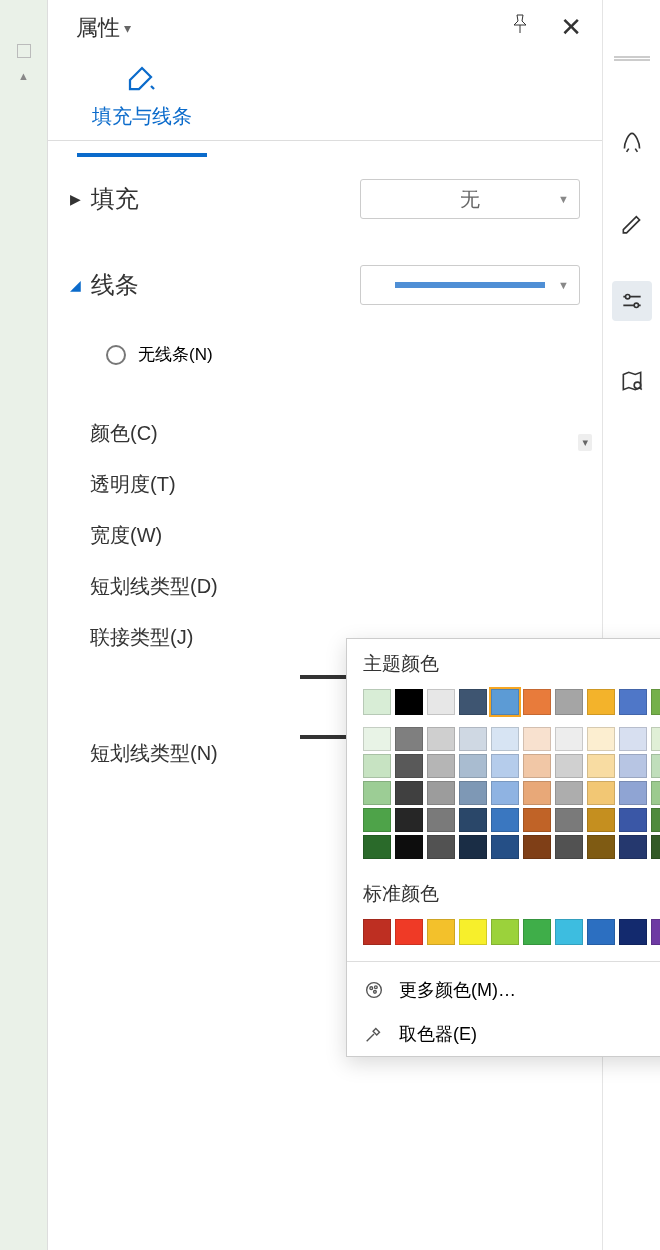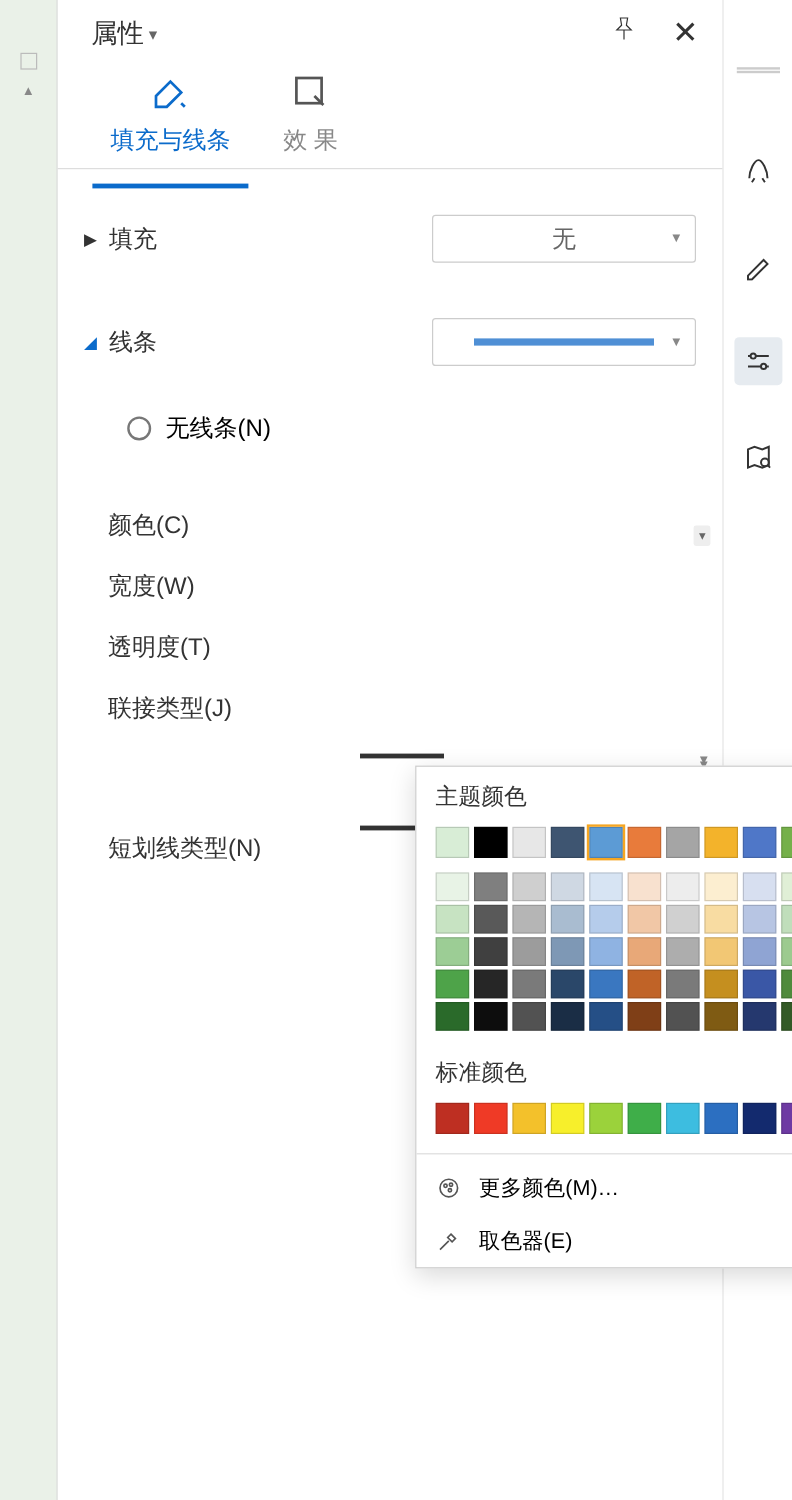--- a/index.html
+++ b/index.html
@@ -18,35 +18,35 @@
 .tabs { display: flex; gap: 44px; padding: 10px 20px 0 44px; border-bottom: 1px solid #ddd; }
 .tab { display:flex; flex-direction:column; align-items:center; gap:8px; padding-bottom:10px; cursor:pointer;}
 .tab svg{ width:36px;height:36px; stroke:#555; fill:none; stroke-width:1.5;}
 .tab.active{ color:#0b6bcb; }
 .tab.active svg{ stroke:#0b6bcb;}
 .tab span{ font-size:20px; color:#888;}
 .tab.active span{ color:#0b6bcb;}
 .tab.active::after{ content:""; position:absolute; height:4px; width:130px; background:#0b6bcb; margin-top:94px;}
 .body { padding: 18px 22px 0 22px; }
 .row { display:flex; align-items:center; margin: 20px 0; }
-.row .lbl{ font-size:20px; color:#333; }
+.row .lbl{ font-size:24px; color:#333; }
 .row .sel{ margin-left:auto; width:220px; height:40px; border:1px solid #ccc; border-radius:3px; background:#fff; display:flex; align-items:center; justify-content:center; position:relative;}
 .sel .drop{ position:absolute; right:10px; font-size:11px; color:#888;}
 .sel.small{ width:120px; height:36px; }
 .sel .linecontent{ width:70px; height:4px; background:#333;}
 .sel .bluecontent{ width:150px; height:6px; background:#4f8fd5;}
 .sel.blue{ background:#6da3dd; border-color:#9bbde0;}
 .sel.blue .drop{ color:#fff; background:#eee; color:#666; padding:2px 4px; border-radius:2px;}
 .seclabel{ display:flex; align-items:center; gap:10px; font-size:22px;}
 .seclabel .tri{ font-size:14px;}
 .collapsed .tri{ color:#333;}
 .expanded { color:#0b6bcb; }
 .expanded .tri{ color:#0b6bcb;}
 .radios{ padding: 8px 0 8px 36px; }
-.radio{ display:flex; align-items:center; gap:12px; margin:10px 0; font-size:20px; cursor:pointer;}
+.radio{ display:flex; align-items:center; gap:12px; margin:10px 0; font-size:17px; cursor:pointer;}
 .radio .circ{ width:20px;height:20px;border:2px solid #777;border-radius:50%; display:flex;align-items:center;justify-content:center;}
 .radio.sel .circ::after{ content:"";width:10px;height:10px;background:#000;border-radius:50%;}
 .plabel{ font-size:20px; color:#333; width:180px; }
 .prow{ display:flex; align-items:center; margin:24px 0; padding-left:20px;}
 .twosel{ display:flex; gap:40px; margin-left:auto; }
 
 .rside{ width:58px; border-left:1px solid #e4e4e4; padding-top:56px; display:flex; flex-direction:column; align-items:center; gap:40px;}
 .rside .rbtn{ width:40px; height:40px; display:flex;align-items:center;justify-content:center; border-radius:4px; cursor:pointer;}
 .rside .rbtn.active{ background:#e6ebf0;}
 .rside svg{ width:26px;height:26px; stroke:#333; fill:none; stroke-width:1.5;}
@@ -90,27 +90,20 @@
     </div>
 
     <div class="tabs">
       <div class="tab active" style="position:relative">
         <svg viewBox="0 0 24 24">
             <path d="M4 14l8-8 6 6-8 8H4v-6z"></path>
             <path d="M18 18l2 2"></path>
           </svg>
         <span>填充与线条</span>
       </div>
-      <div class="tab">
-        <svg viewBox="0 0 24 24">
-            <rect x="4" y="4" width="14" height="14"></rect>
-            <path d="M14 14l5 5"></path>
-          </svg>
-        <span>效 果</span>
-      </div>
     </div>
 
     <div class="body">
       <div class="row">
         <div class="seclabel collapsed">
           <span class="tri">▶</span>
           <span class="lbl">填充</span>
         </div>
         <div class="sel">
           <span style="font-size:20px;color:#666">无</span>
@@ -136,24 +129,27 @@
         </div>
       </div>
 
       <div class="prow" style="margin-top:36px">
         <span class="plabel">颜色(C)</span>
         <div class="sel blue" style="margin-left:auto">
           <span class="drop">▾</span>
         </div>
       </div>
       <div class="prow">
+          <span class="plabel">透明度(T)</span>
+        </div>
+      <div class="prow">
           <span class="plabel">宽度(W)</span>
         </div>
       <div class="prow">
-          <span class="plabel">透明度(T)</span>
+          <span class="plabel">短划线类型(D)</span>
         </div>
       <div class="prow">
           <span class="plabel">联接类型(J)</span>
         </div>
 
       <div class="prow">
         <div class="twosel">
           <div class="sel small">
               <div class="linecontent"></div>
               <span class="drop">▼</span>

